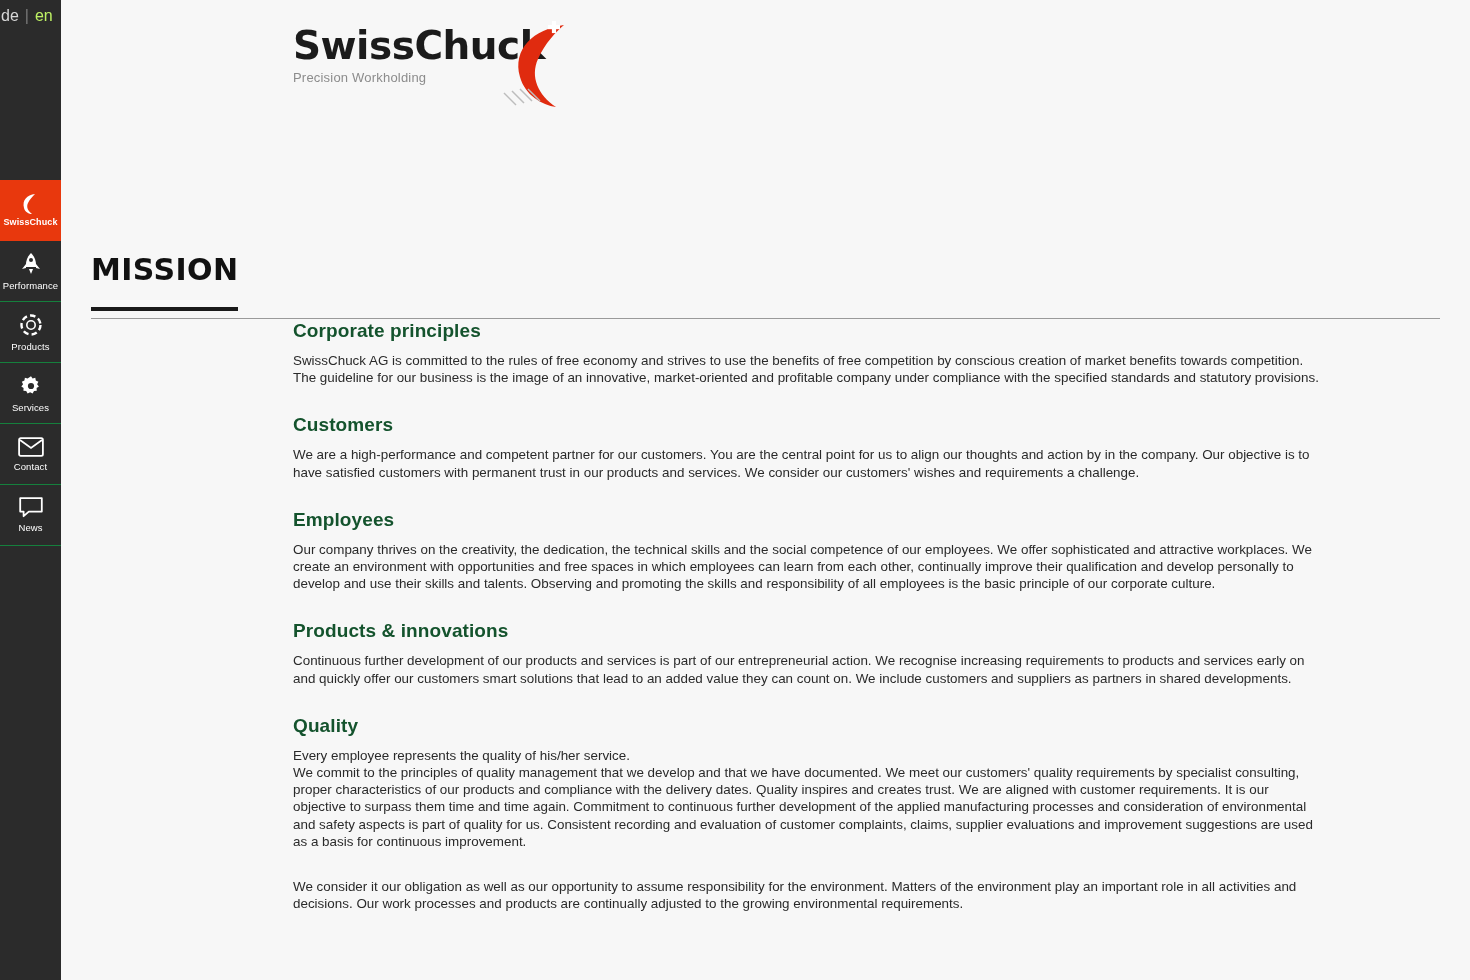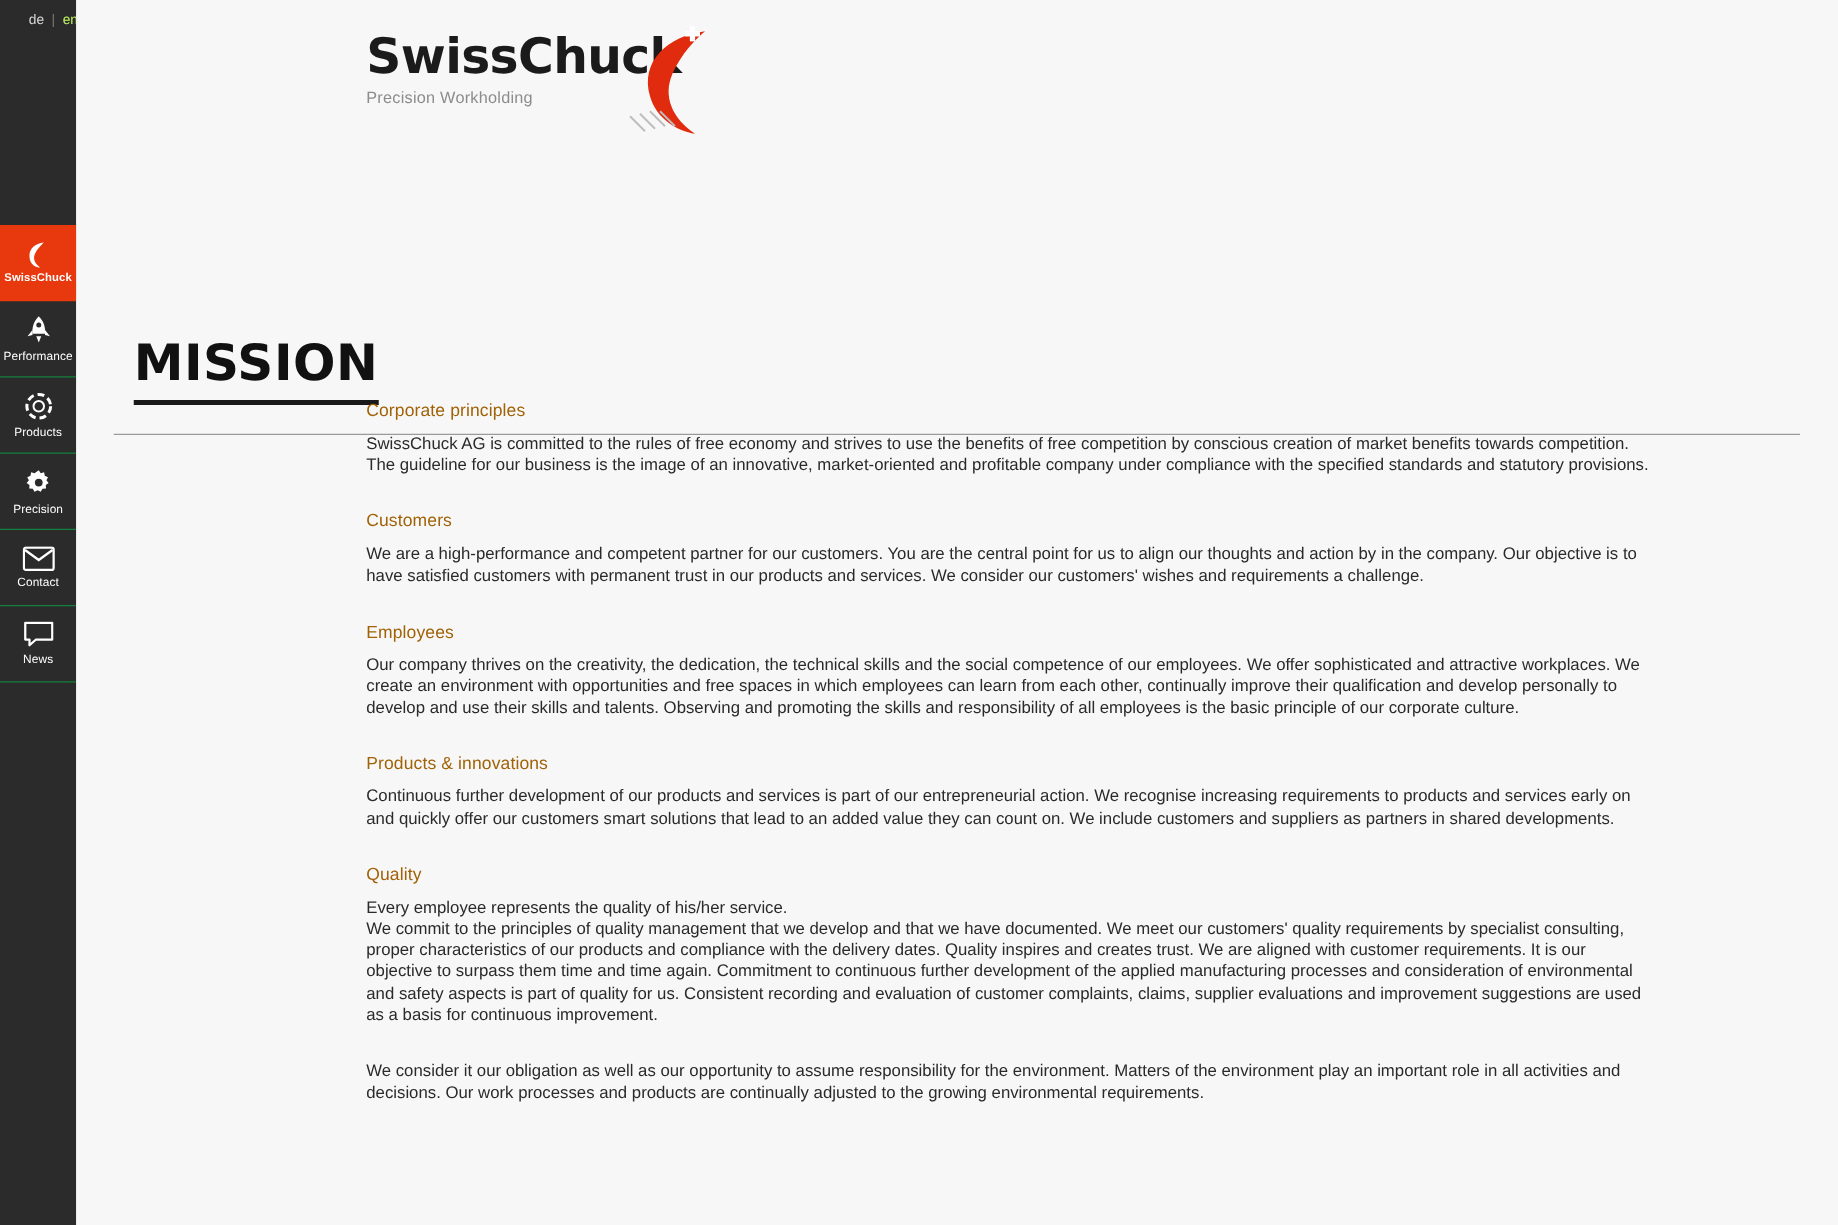--- a/index.html
+++ b/index.html
@@ -24,24 +24,24 @@
     background: #2b2b2b;
     display: flex;
     flex-direction: column;
     align-items: center;
   }
   .lang-bar {
     width: 100%;
     height: 32px;
     display: flex;
     align-items: center;
-    padding-left: 23px;
+    padding-left: 1px;
     gap: 6px;
     color: #cfcfcf;
-    font-size: 11px;
+    font-size: 16px;
   }
   .lang-bar .lang {
     color: #d8d8d8;
     cursor: pointer;
     text-decoration: none;
   }
   .lang-bar .lang.active { color: #bef264; text-align: right; }
   .lang-sep { color: #7a7a7a; }
 
   .nav {
@@ -121,47 +121,47 @@
     height: 100px;
   }
 
   .title-block {
     position: absolute;
     left: 30px;
     top: 252px;
     width: 1349px;
   }
   h1.page-title {
-    margin: 16px;
-    font-size: 40px;
+    margin: 0;
+    font-size: 30px;
     font-weight: 700;
     letter-spacing: .4px;
     color: #111;
     display: inline-block;
-    padding-bottom: 6px;
+    padding-bottom: 20px;
     border-bottom: 4px solid #1a1a1a;
     font-family: "DejaVu Sans", sans-serif;
   }
   .title-rule {
     margin-top: 7px;
     border-top: 1px solid #9a9a9a;
     width: 1349px;
   }
 
   .body-area {
     position: absolute;
     left: 232px;
     top: 320px;
     width: 1030px;
   }
   h2.section-head {
     margin: 0 0 10px 0;
-    font-size: 14px;
-    font-weight: 400;
-    color: #a16207;
+    font-size: 19px;
+    font-weight: 700;
+    color: #14532d;
     letter-spacing: .1px;
   }
   .section + .section { margin-top: 28px; }
   .section p {
     margin: 0;
     font-size: 13.4px;
     line-height: 17.2px;
     color: #2a2a2a;
     letter-spacing: .01px;
   }
@@ -213,21 +213,21 @@
         <span class="nav-label">Products</span>
       </div>
 
       <div class="nav-item">
         <span class="nav-icon">
           <svg width="24" height="24" viewBox="0 0 24 24">
             <path d="M12 2.2 l1.6 2.3 2.7-.7 .5 2.8 2.6 1.1-1.3 2.5 1.8 2.2-2.3 1.6 .2 2.8-2.8 .2-1.4 2.4-2.5-1.2-2.5 1.2-1.4-2.4-2.8-.2 .2-2.8-2.3-1.6 1.8-2.2-1.3-2.5 2.6-1.1 .5-2.8 2.7 .7z" fill="#ffffff"></path>
             <circle cx="12" cy="12" r="3.1" fill="#2b2b2b"></circle>
           </svg>
         </span>
-        <span class="nav-label">Precision</span>
+        <span class="nav-label">Services</span>
       </div>
 
       <div class="nav-item">
         <span class="nav-icon">
           <svg width="26" height="20" viewBox="0 0 26 20">
             <rect x="1.1" y="1.1" width="23.8" height="17.8" rx="1.6" fill="none" stroke="#ffffff" stroke-width="1.8"></rect>
             <path d="M2 3 L13 11 L24 3" fill="none" stroke="#ffffff" stroke-width="1.8"></path>
           </svg>
         </span>
         <span class="nav-label">Contact</span>

